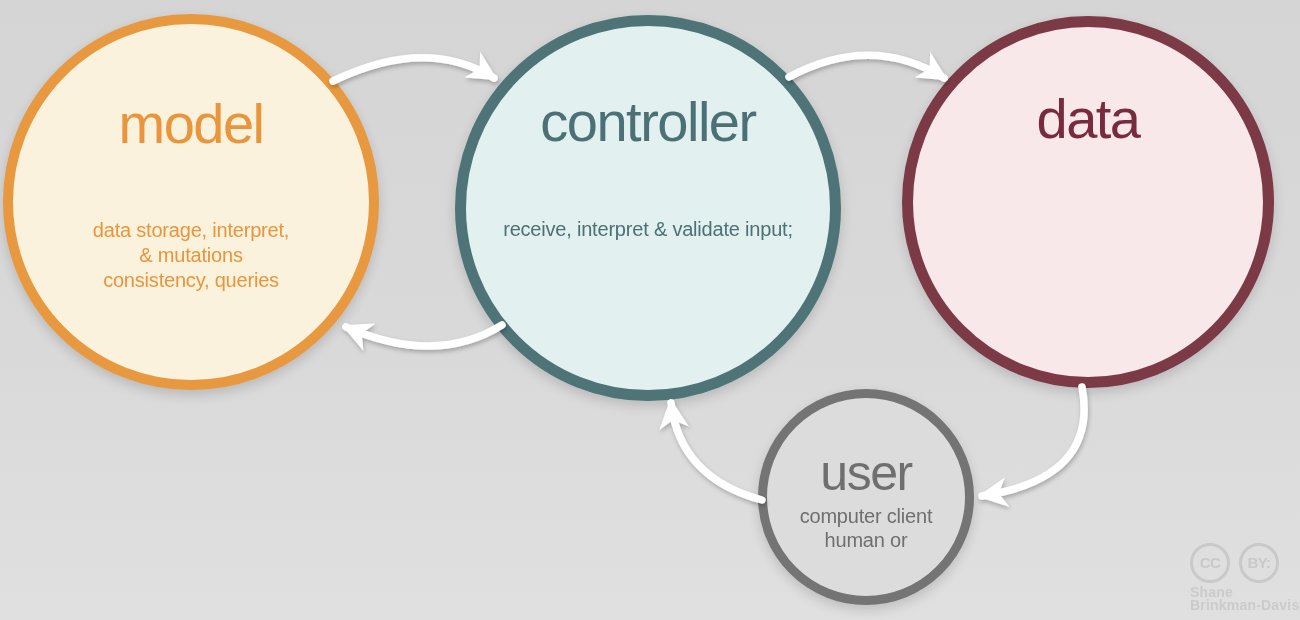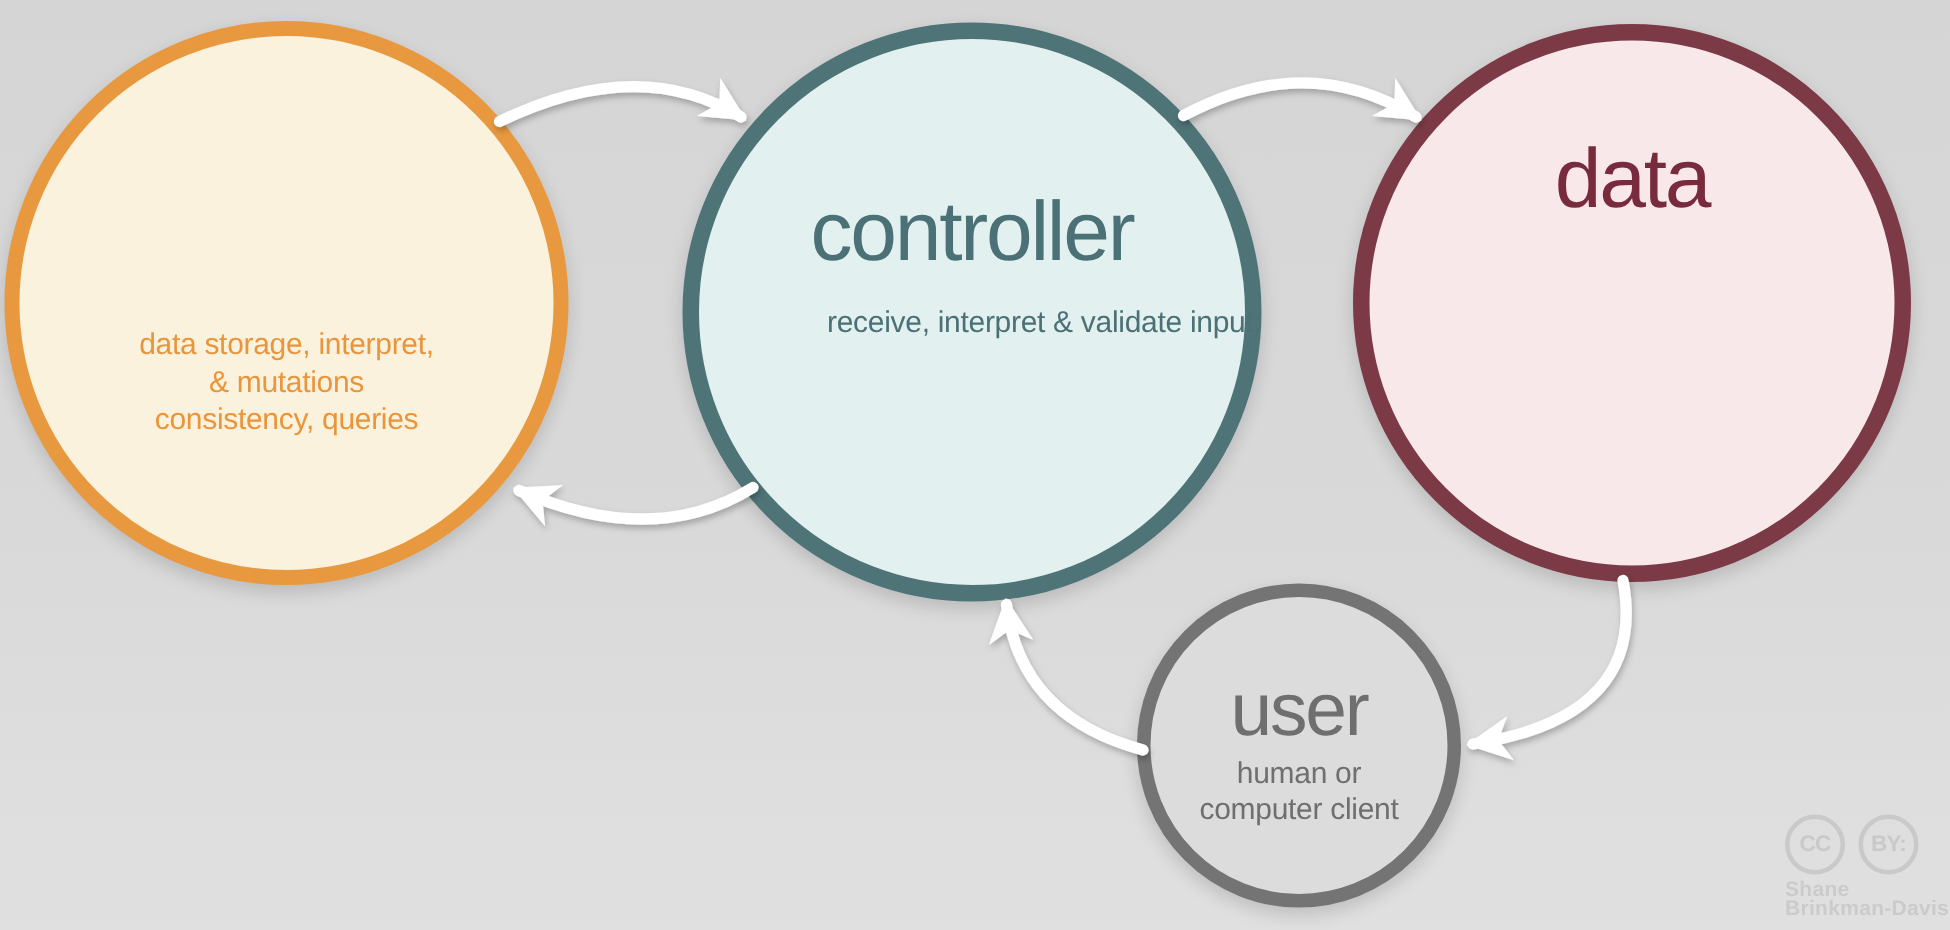--- a/index.html
+++ b/index.html
@@ -23,21 +23,21 @@
   }
   #title-model     {left:3px;  top:96px; width:376px;}
   #title-controller{left:455px;top:94px; width:386px;}
   #title-view      {left:902px;top:91px; width:372px;}
   #title-user      {left:758px;top:448px;width:216px;font-size:50px;line-height:50px;}
   .node-body{
     position:absolute;text-align:center;font-size:20px;line-height:25px;
     letter-spacing:-0.2px;
   }
   #body-model     {left:3px;  top:218px;width:376px;}
-  #body-controller{left:455px;top:203px;width:386px;text-align:right;}
+  #body-controller{left:455px;top:217px;width:386px;}
   #body-view      {left:902px;top:230px;width:372px;}
   #body-user      {left:758px;top:504px;width:216px;line-height:24px;}
   .body-line{white-space:nowrap;}
   .watermark{position:absolute;left:1190px;top:543px;width:110px;}
   .cc-circles{display:flex;gap:9px;}
   .cc-circle{
     width:34px;height:34px;border:3px solid #c9c9c9;border-radius:50%;
     color:#c9c9c9;font-weight:700;font-size:15px;line-height:34px;
     text-align:center;letter-spacing:-0.5px;
   }
@@ -68,35 +68,36 @@
     </defs>
     <g fill="none" stroke="#ffffff" stroke-width="7.5" stroke-linecap="round" filter="url(#arrowShadow)">
       <path d="M 333 81 Q 426 36 494 78" marker-end="url(#ah)"></path>
       <path d="M 789 77 Q 871 33 944 78" marker-end="url(#ah)"></path>
       <path d="M 502 325 Q 436 366 346 327" marker-end="url(#ah)"></path>
       <path d="M 1082 387 Q 1099 478 982 496" marker-end="url(#ah)"></path>
       <path d="M 762 500 Q 680 478 671 403" marker-end="url(#ah)"></path>
     </g>
   </svg>
 
-  <div class="node-title" id="title-controller" style="color: rgb(75, 113, 118); margin-top: 32px;">controller</div>
+  <div class="node-title" id="title-model" style="color: rgb(233, 149, 59);">model</div>
+  <div class="node-title" id="title-controller" style="color: rgb(75, 113, 118);">controller</div>
   <div class="node-title" id="title-view" style="color: rgb(120, 43, 60);">data</div>
   <div class="node-title" id="title-user" style="color: rgb(111, 111, 111); text-align: center;">user</div>
 
   <div class="node-body" id="body-model" style="color: rgb(233, 149, 59);">
     <div class="body-line">data storage, interpret,</div>
     <div class="body-line">&amp; mutations</div>
     <div class="body-line">consistency, queries</div>
   </div>
   <div class="node-body" id="body-controller" style="color: rgb(75, 113, 118);">
     <div class="body-line">receive, interpret &amp; validate input;</div>
   </div>
   <div class="node-body" id="body-user" style="color: rgb(111, 111, 111);">
+    <div class="body-line">computer client</div>
     <div class="body-line">human or</div>
-    <div class="body-line">computer client</div>
   </div>
 
   <div class="watermark">
     <div class="cc-circles">
       <div class="cc-circle">CC</div>
       <div class="cc-circle">BY:</div>
     </div>
     <div class="author">
       <div>Shane</div>
       <div>Brinkman-Davis</div>

